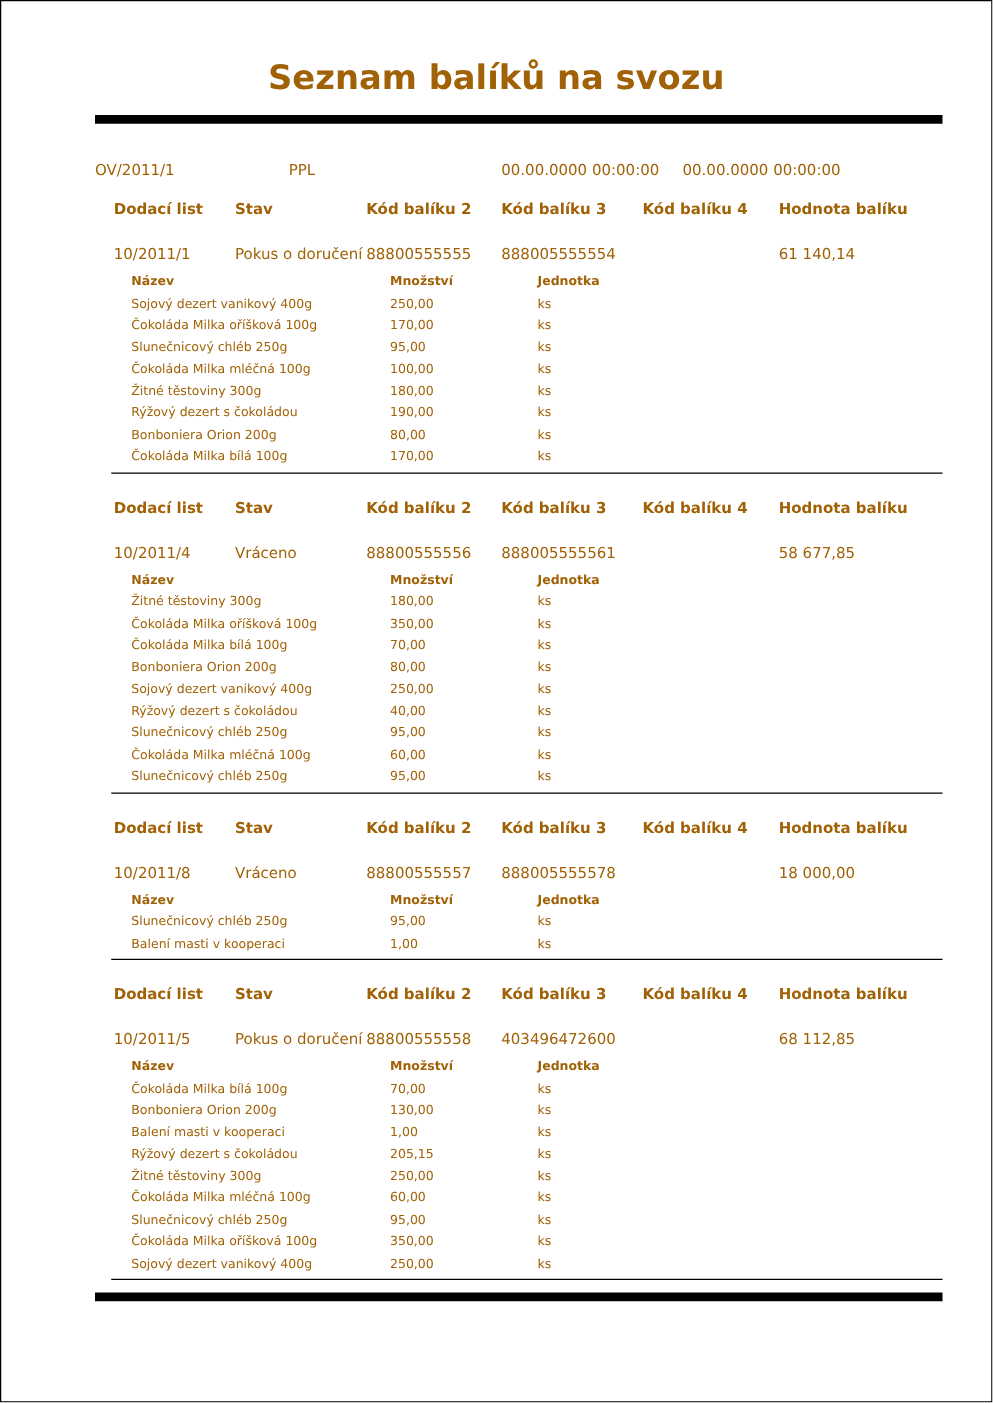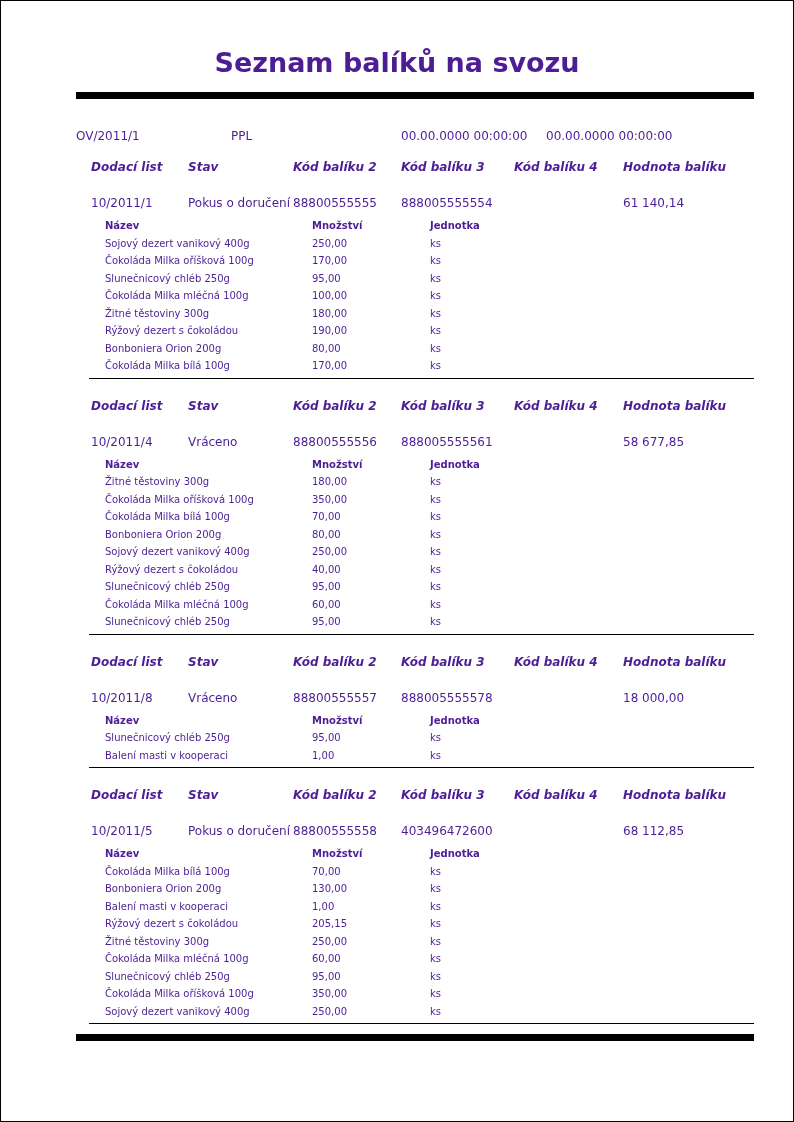--- a/index.html
+++ b/index.html
@@ -4,21 +4,21 @@
 <style>
   html, body { margin: 0; padding: 0; background: #fff; }
   .page {
     position: relative;
     width: 794px;
     height: 1122px;
     box-sizing: border-box;
     background: #ffffff;
     border: 1px solid #000000;
     font-family: "DejaVu Sans", "Liberation Sans", sans-serif;
-    color: #4c1d95;
+    color: #a16207;
     overflow: hidden;
   }
   .title {
     margin: 46px 20px 0 20px;
     text-align: center;
     font-size: 27px;
     font-weight: 700;
     line-height: 32px;
   }
   .rule-thick {
@@ -32,21 +32,21 @@
   .info-vals { line-height: 14px; }
   .sections { margin: 17px 39px 0 90px; }
   .section + .section { margin-top: 20px; }
   .sec-grid {
     display: grid;
     grid-template-columns: 97px 105px 108px 113px 109px 1fr;
     font-size: 12px;
     line-height: 14px;
     white-space: nowrap;
   }
-  .sec-head { font-weight: 700; font-style: italic; }
+  .sec-head { font-weight: 700; }
   .sec-row { margin-top: 22px; }
   .items { margin: 7px 0 0 14px; font-size: 10px; white-space: nowrap; }
   .items-grid { display: grid; grid-template-columns: 207px 118px 1fr; line-height: 17.5px; }
   .items-head { font-weight: 700; }
   .rule-thin { border-bottom: 1px solid #000000; margin-top: 3px; margin-left: -2px; }
   .rule-bottom { margin-top: 10px; }
 </style>
 </head>
 <body>
 

